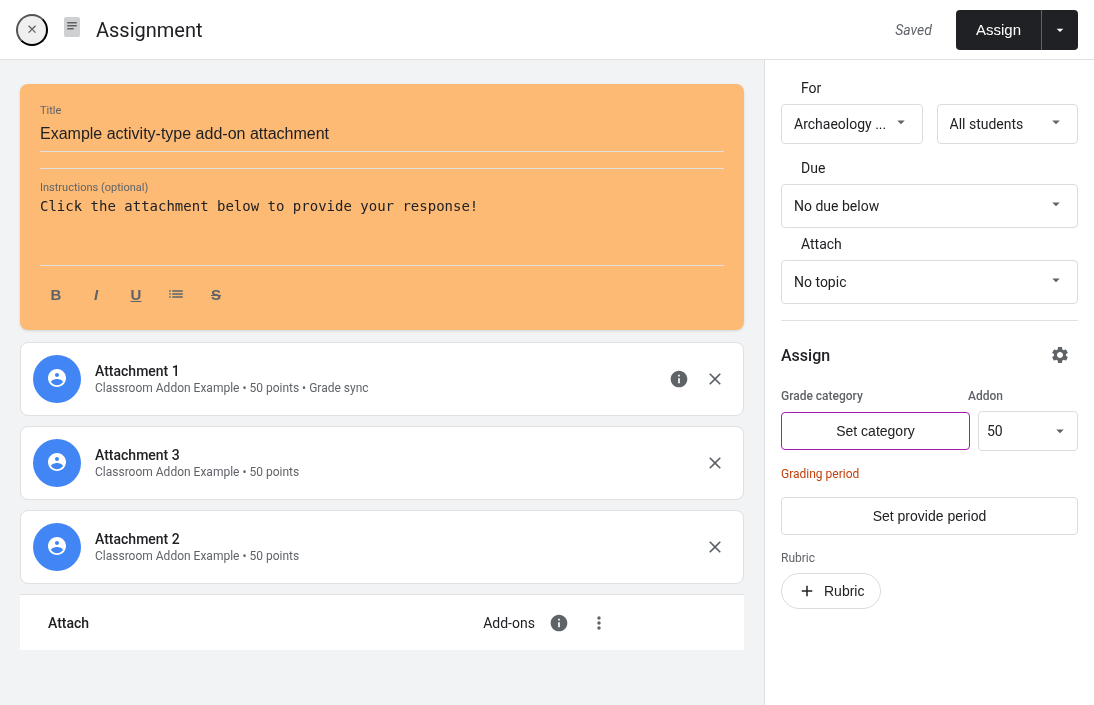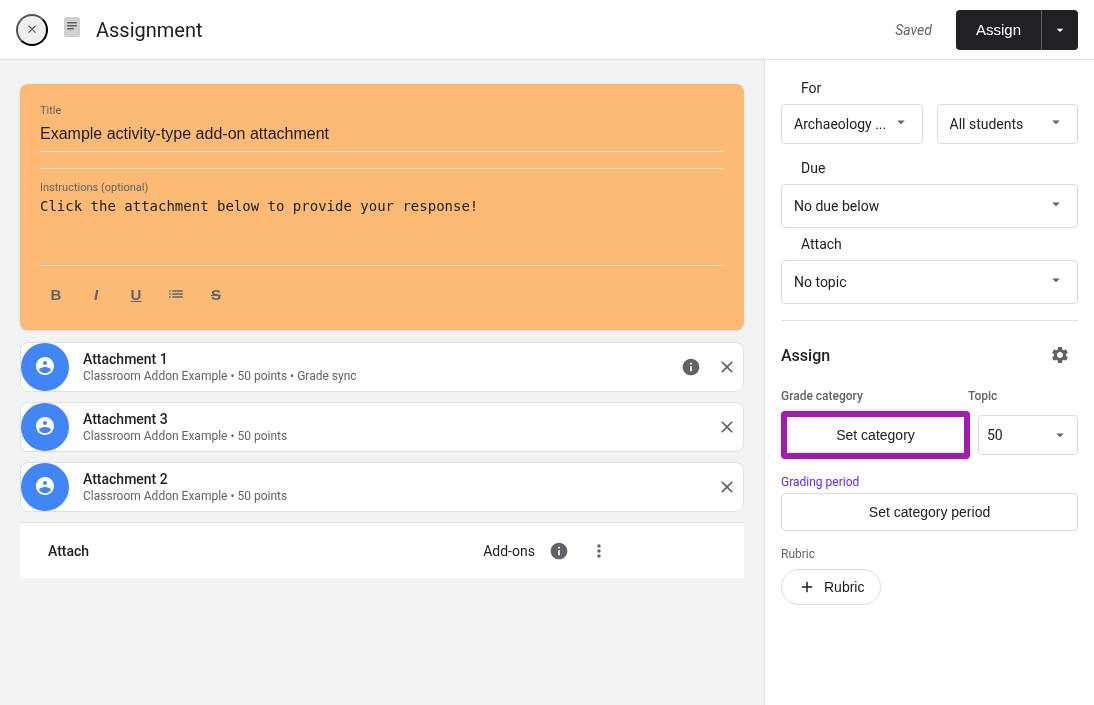--- a/index.html
+++ b/index.html
@@ -163,20 +163,21 @@
       justify-content: center;
       font-weight: bold;
     }
 
     
     .attachment-item {
       display: flex;
       align-items: center;
       border: 1px solid #e0e0e0;
       border-radius: 8px;
+      padding: 12px;
       margin-bottom: 10px;
       background: #fff;
     }
     .attachment-icon {
       width: 48px;
       height: 48px;
       border-radius: 50%;
       background: #4285f4;
       display: flex;
       align-items: center;
@@ -370,21 +371,21 @@
     .grade-col-label.pts { width: 110px; }
 
     .grade-inputs {
       display: flex;
       align-items: center;
       gap: 8px;
       margin-bottom: 16px;
     }
     .set-category-btn {
       flex: 1;
-      border: 6px solid #a21caf;
+      border: 1px solid #a21caf;
       border-radius: 4px;
       padding: 10px 12px;
       background: #fff;
       color: #202124;
       font-size: 14px;
       cursor: pointer;
       text-align: center;
     }
     .points-dropdown {
       width: 100px;
@@ -397,22 +398,22 @@
       background: #fff;
       color: #202124;
       font-size: 14px;
     }
 
     .grading-period-section {
       margin-bottom: 16px;
     }
     .grading-period-label {
       font-size: 12px;
-      color: #6d28d9;
-      margin-bottom: 4px;
+      color: #c2410c;
+      margin-bottom: 16px;
     }
     .set-period-btn {
       width: 100%;
       border: 1px solid #dadce0;
       border-radius: 4px;
       padding: 10px 12px;
       background: #fff;
       color: #202124;
       font-size: 14px;
       cursor: pointer;
@@ -636,36 +637,36 @@
       <span class="grading-title">Assign</span>
       <button class="gear-btn">
         <svg width="20" height="20" viewBox="0 0 24 24" fill="#5f6368">
           <path d="M19.14,12.94c0.04-0.3,0.06-0.61,0.06-0.94c0-0.32-0.02-0.64-0.07-0.94l2.03-1.58c0.18-0.14,0.23-0.41,0.12-0.61 l-1.92-3.32c-0.12-0.22-0.37-0.29-0.59-0.22l-2.39,0.96c-0.5-0.38-1.03-0.7-1.62-0.94L14.4,2.81c-0.04-0.24-0.24-0.41-0.48-0.41 h-3.84c-0.24,0-0.43,0.17-0.47,0.41L9.25,5.35C8.66,5.59,8.12,5.92,7.63,6.29L5.24,5.33c-0.22-0.08-0.47,0-0.59,0.22L2.74,8.87 C2.62,9.08,2.66,9.34,2.86,9.48l2.03,1.58C4.84,11.36,4.8,11.69,4.8,12s0.02,0.64,0.07,0.94l-2.03,1.58 c-0.18,0.14-0.23,0.41-0.12,0.61l1.92,3.32c0.12,0.22,0.37,0.29,0.59,0.22l2.39-0.96c0.5,0.38,1.03,0.7,1.62,0.94l0.36,2.54 c0.05,0.24,0.24,0.41,0.48,0.41h3.84c0.24,0,0.44-0.17,0.47-0.41l0.36-2.54c0.59-0.24,1.13-0.56,1.62-0.94l2.39,0.96 c0.22,0.08,0.47,0,0.59-0.22l1.92-3.32c0.12-0.22,0.07-0.47-0.12-0.61L19.14,12.94z M12,15.6c-1.98,0-3.6-1.62-3.6-3.6 s1.62-3.6,3.6-3.6s3.6,1.62,3.6,3.6S13.98,15.6,12,15.6z"></path>
         </svg>
       </button>
     </div>
 
     <div class="grade-cols">
       <span class="grade-col-label cat">Grade category</span>
-      <span class="grade-col-label pts">Topic</span>
+      <span class="grade-col-label pts">Addon</span>
     </div>
 
     <div class="grade-inputs">
       <button class="set-category-btn">Set category</button>
       <div class="points-dropdown">
         <span class="dropdown-value">50</span>
         <svg width="18" height="18" viewBox="0 0 24 24" fill="#5f6368">
             <path d="M7 10l5 5 5-5z"></path>
           </svg>
       </div>
     </div>
 
     <div class="grading-period-section">
       <div class="grading-period-label">Grading period</div>
-      <button class="set-period-btn">Set category period</button>
+      <button class="set-period-btn">Set provide period</button>
     </div>
 
     <div class="rubric-section">
       <div class="rubric-label">Rubric</div>
       <button class="add-rubric-btn">
         <svg width="18" height="18" viewBox="0 0 24 24" fill="#202124">
           <path d="M19 13h-6v6h-2v-6H5v-2h6V5h2v6h6v2z"></path>
         </svg>
         <span>Rubric</span>
       </button>

